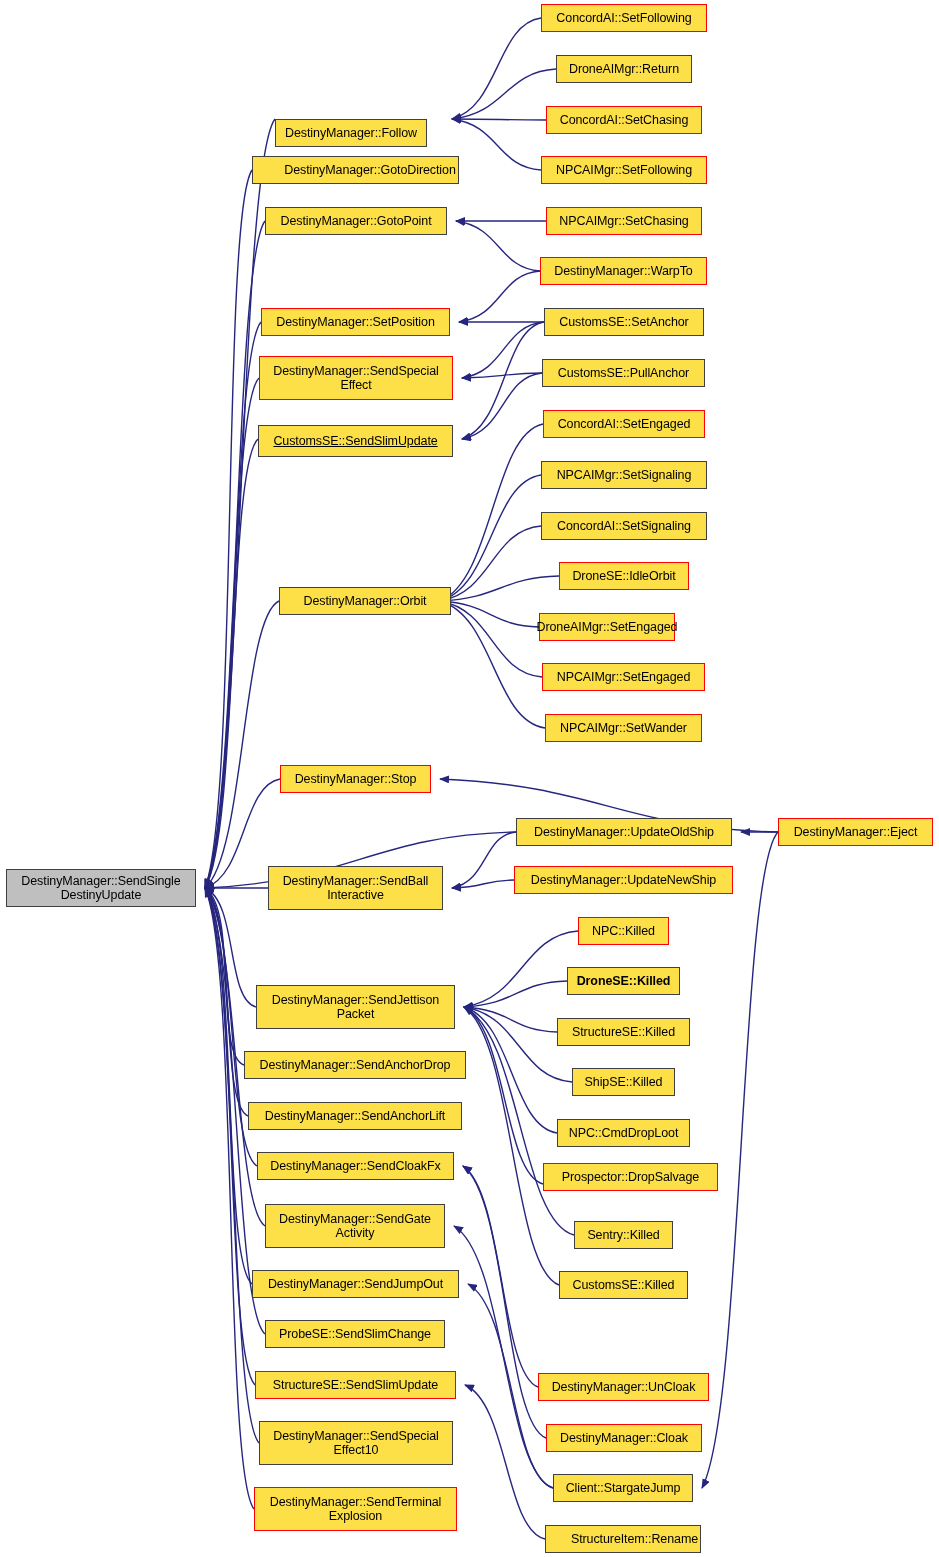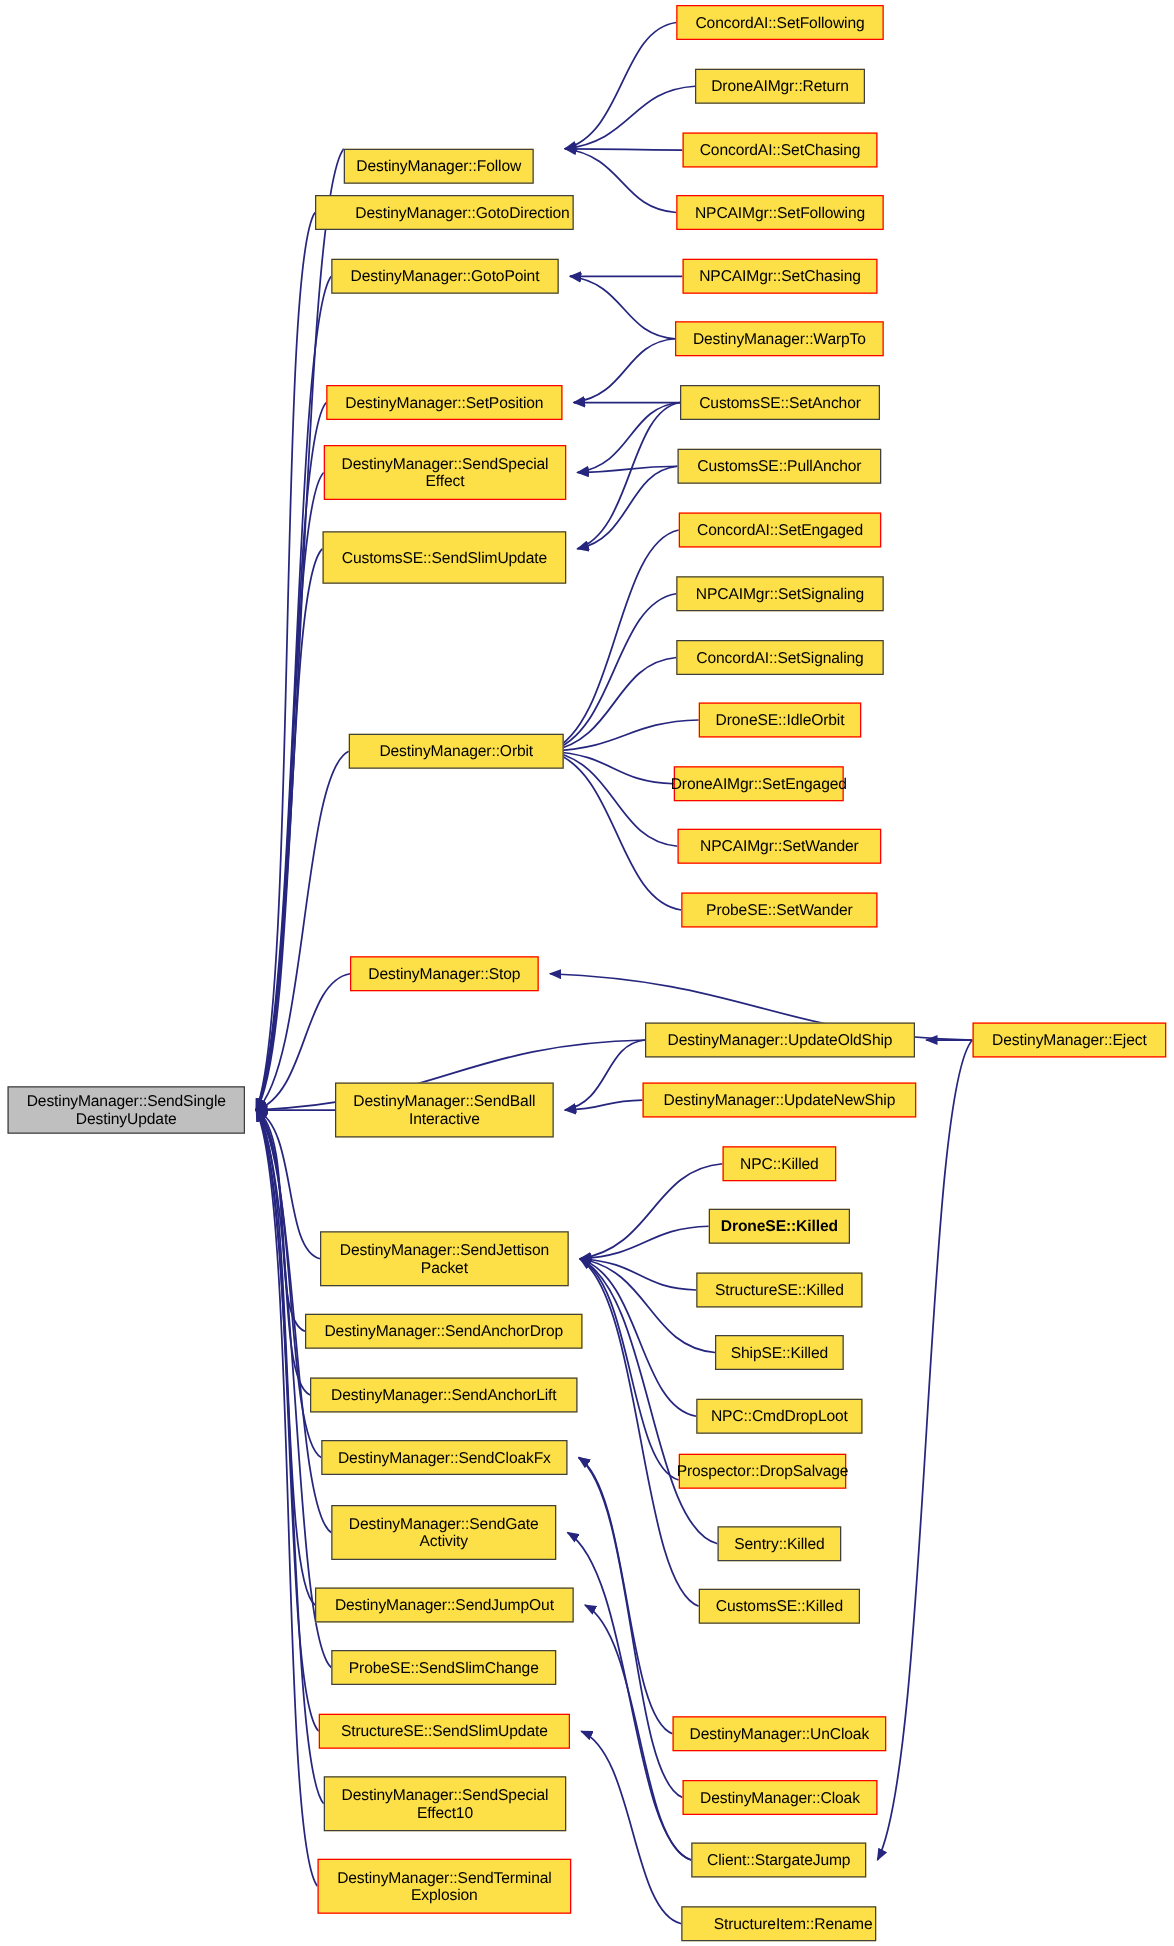--- a/index.html
+++ b/index.html
@@ -85,21 +85,21 @@
   </svg>
   <div id="node-layer">
       <div class="node root" style="left: 6px; top: 869px; width: 190px; height: 38px;">DestinyManager::SendSingle
 DestinyUpdate</div>
       <div class="node" style="left: 275px; top: 119px; width: 152px; height: 28px;">DestinyManager::Follow</div>
       <div class="node" style="left: 252px; top: 156px; width: 207px; height: 28px; padding-left: 29px;">DestinyManager::GotoDirection</div>
       <div class="node" style="left: 265px; top: 207px; width: 182px; height: 28px;">DestinyManager::GotoPoint</div>
       <div class="node red" style="left: 261px; top: 308px; width: 189px; height: 28px;">DestinyManager::SetPosition</div>
       <div class="node red" style="left: 259px; top: 356px; width: 194px; height: 44px;">DestinyManager::SendSpecial
 Effect</div>
-      <div class="node" style="left: 258px; top: 425px; width: 195px; height: 42px;">CustomsSE::SendSlimUpdate</div>
+      <div class="node" style="left: 258px; top: 425px; width: 195px; height: 32px; text-decoration: underline;">CustomsSE::SendSlimUpdate</div>
       <div class="node" style="left: 279px; top: 587px; width: 172px; height: 28px;">DestinyManager::Orbit</div>
       <div class="node red" style="left: 280px; top: 765px; width: 151px; height: 28px;">DestinyManager::Stop</div>
       <div class="node" style="left: 268px; top: 866px; width: 175px; height: 44px;">DestinyManager::SendBall
 Interactive</div>
       <div class="node" style="left: 256px; top: 985px; width: 199px; height: 44px;">DestinyManager::SendJettison
 Packet</div>
       <div class="node" style="left: 244px; top: 1051px; width: 222px; height: 28px;">DestinyManager::SendAnchorDrop</div>
       <div class="node" style="left: 248px; top: 1102px; width: 214px; height: 28px;">DestinyManager::SendAnchorLift</div>
       <div class="node" style="left: 257px; top: 1152px; width: 197px; height: 28px;">DestinyManager::SendCloakFx</div>
       <div class="node" style="left: 265px; top: 1204px; width: 180px; height: 44px;">DestinyManager::SendGate
@@ -117,30 +117,30 @@
       <div class="node red" style="left: 541px; top: 156px; width: 166px; height: 28px;">NPCAIMgr::SetFollowing</div>
       <div class="node red" style="left: 546px; top: 207px; width: 156px; height: 28px;">NPCAIMgr::SetChasing</div>
       <div class="node red" style="left: 540px; top: 257px; width: 167px; height: 28px;">DestinyManager::WarpTo</div>
       <div class="node" style="left: 544px; top: 308px; width: 160px; height: 28px;">CustomsSE::SetAnchor</div>
       <div class="node" style="left: 542px; top: 359px; width: 163px; height: 28px;">CustomsSE::PullAnchor</div>
       <div class="node red" style="left: 543px; top: 410px; width: 162px; height: 28px;">ConcordAI::SetEngaged</div>
       <div class="node" style="left: 541px; top: 461px; width: 166px; height: 28px;">NPCAIMgr::SetSignaling</div>
       <div class="node" style="left: 541px; top: 512px; width: 166px; height: 28px;">ConcordAI::SetSignaling</div>
       <div class="node red" style="left: 559px; top: 562px; width: 130px; height: 28px;">DroneSE::IdleOrbit</div>
       <div class="node red" style="left: 539px; top: 613px; width: 136px; height: 28px;">DroneAIMgr::SetEngaged</div>
-      <div class="node red" style="left: 542px; top: 663px; width: 163px; height: 28px;">NPCAIMgr::SetWander</div>
-      <div class="node red" style="left: 545px; top: 714px; width: 157px; height: 28px;">ProbeSE::SetWander</div>
+      <div class="node red" style="left: 542px; top: 663px; width: 163px; height: 28px;">NPCAIMgr::SetEngaged</div>
+      <div class="node red" style="left: 545px; top: 714px; width: 157px; height: 28px;">NPCAIMgr::SetWander</div>
       <div class="node" style="left: 516px; top: 818px; width: 216px; height: 28px;">DestinyManager::UpdateOldShip</div>
       <div class="node red" style="left: 514px; top: 866px; width: 219px; height: 28px;">DestinyManager::UpdateNewShip</div>
       <div class="node red" style="left: 578px; top: 917px; width: 91px; height: 28px;">NPC::Killed</div>
       <div class="node" style="left: 567px; top: 967px; width: 113px; height: 28px; font-weight: bold;">DroneSE::Killed</div>
       <div class="node" style="left: 557px; top: 1018px; width: 133px; height: 28px;">StructureSE::Killed</div>
       <div class="node" style="left: 572px; top: 1068px; width: 103px; height: 28px;">ShipSE::Killed</div>
       <div class="node" style="left: 557px; top: 1119px; width: 133px; height: 28px;">NPC::CmdDropLoot</div>
-      <div class="node red" style="left: 543px; top: 1163px; width: 134px; height: 28px;">Prospector::DropSalvage</div>
+      <div class="node red" style="left: 543px; top: 1163px; width: 175px; height: 28px;">Prospector::DropSalvage</div>
       <div class="node" style="left: 574px; top: 1221px; width: 99px; height: 28px;">Sentry::Killed</div>
       <div class="node" style="left: 559px; top: 1271px; width: 129px; height: 28px;">CustomsSE::Killed</div>
       <div class="node red" style="left: 538px; top: 1373px; width: 171px; height: 28px;">DestinyManager::UnCloak</div>
       <div class="node red" style="left: 546px; top: 1424px; width: 156px; height: 28px;">DestinyManager::Cloak</div>
       <div class="node" style="left: 553px; top: 1474px; width: 140px; height: 28px;">Client::StargateJump</div>
       <div class="node" style="left: 545px; top: 1525px; width: 156px; height: 28px; padding-left: 23px;">StructureItem::Rename</div>
       <div class="node red" style="left: 778px; top: 818px; width: 155px; height: 28px;">DestinyManager::Eject</div>
     </div>
 </div>
 

